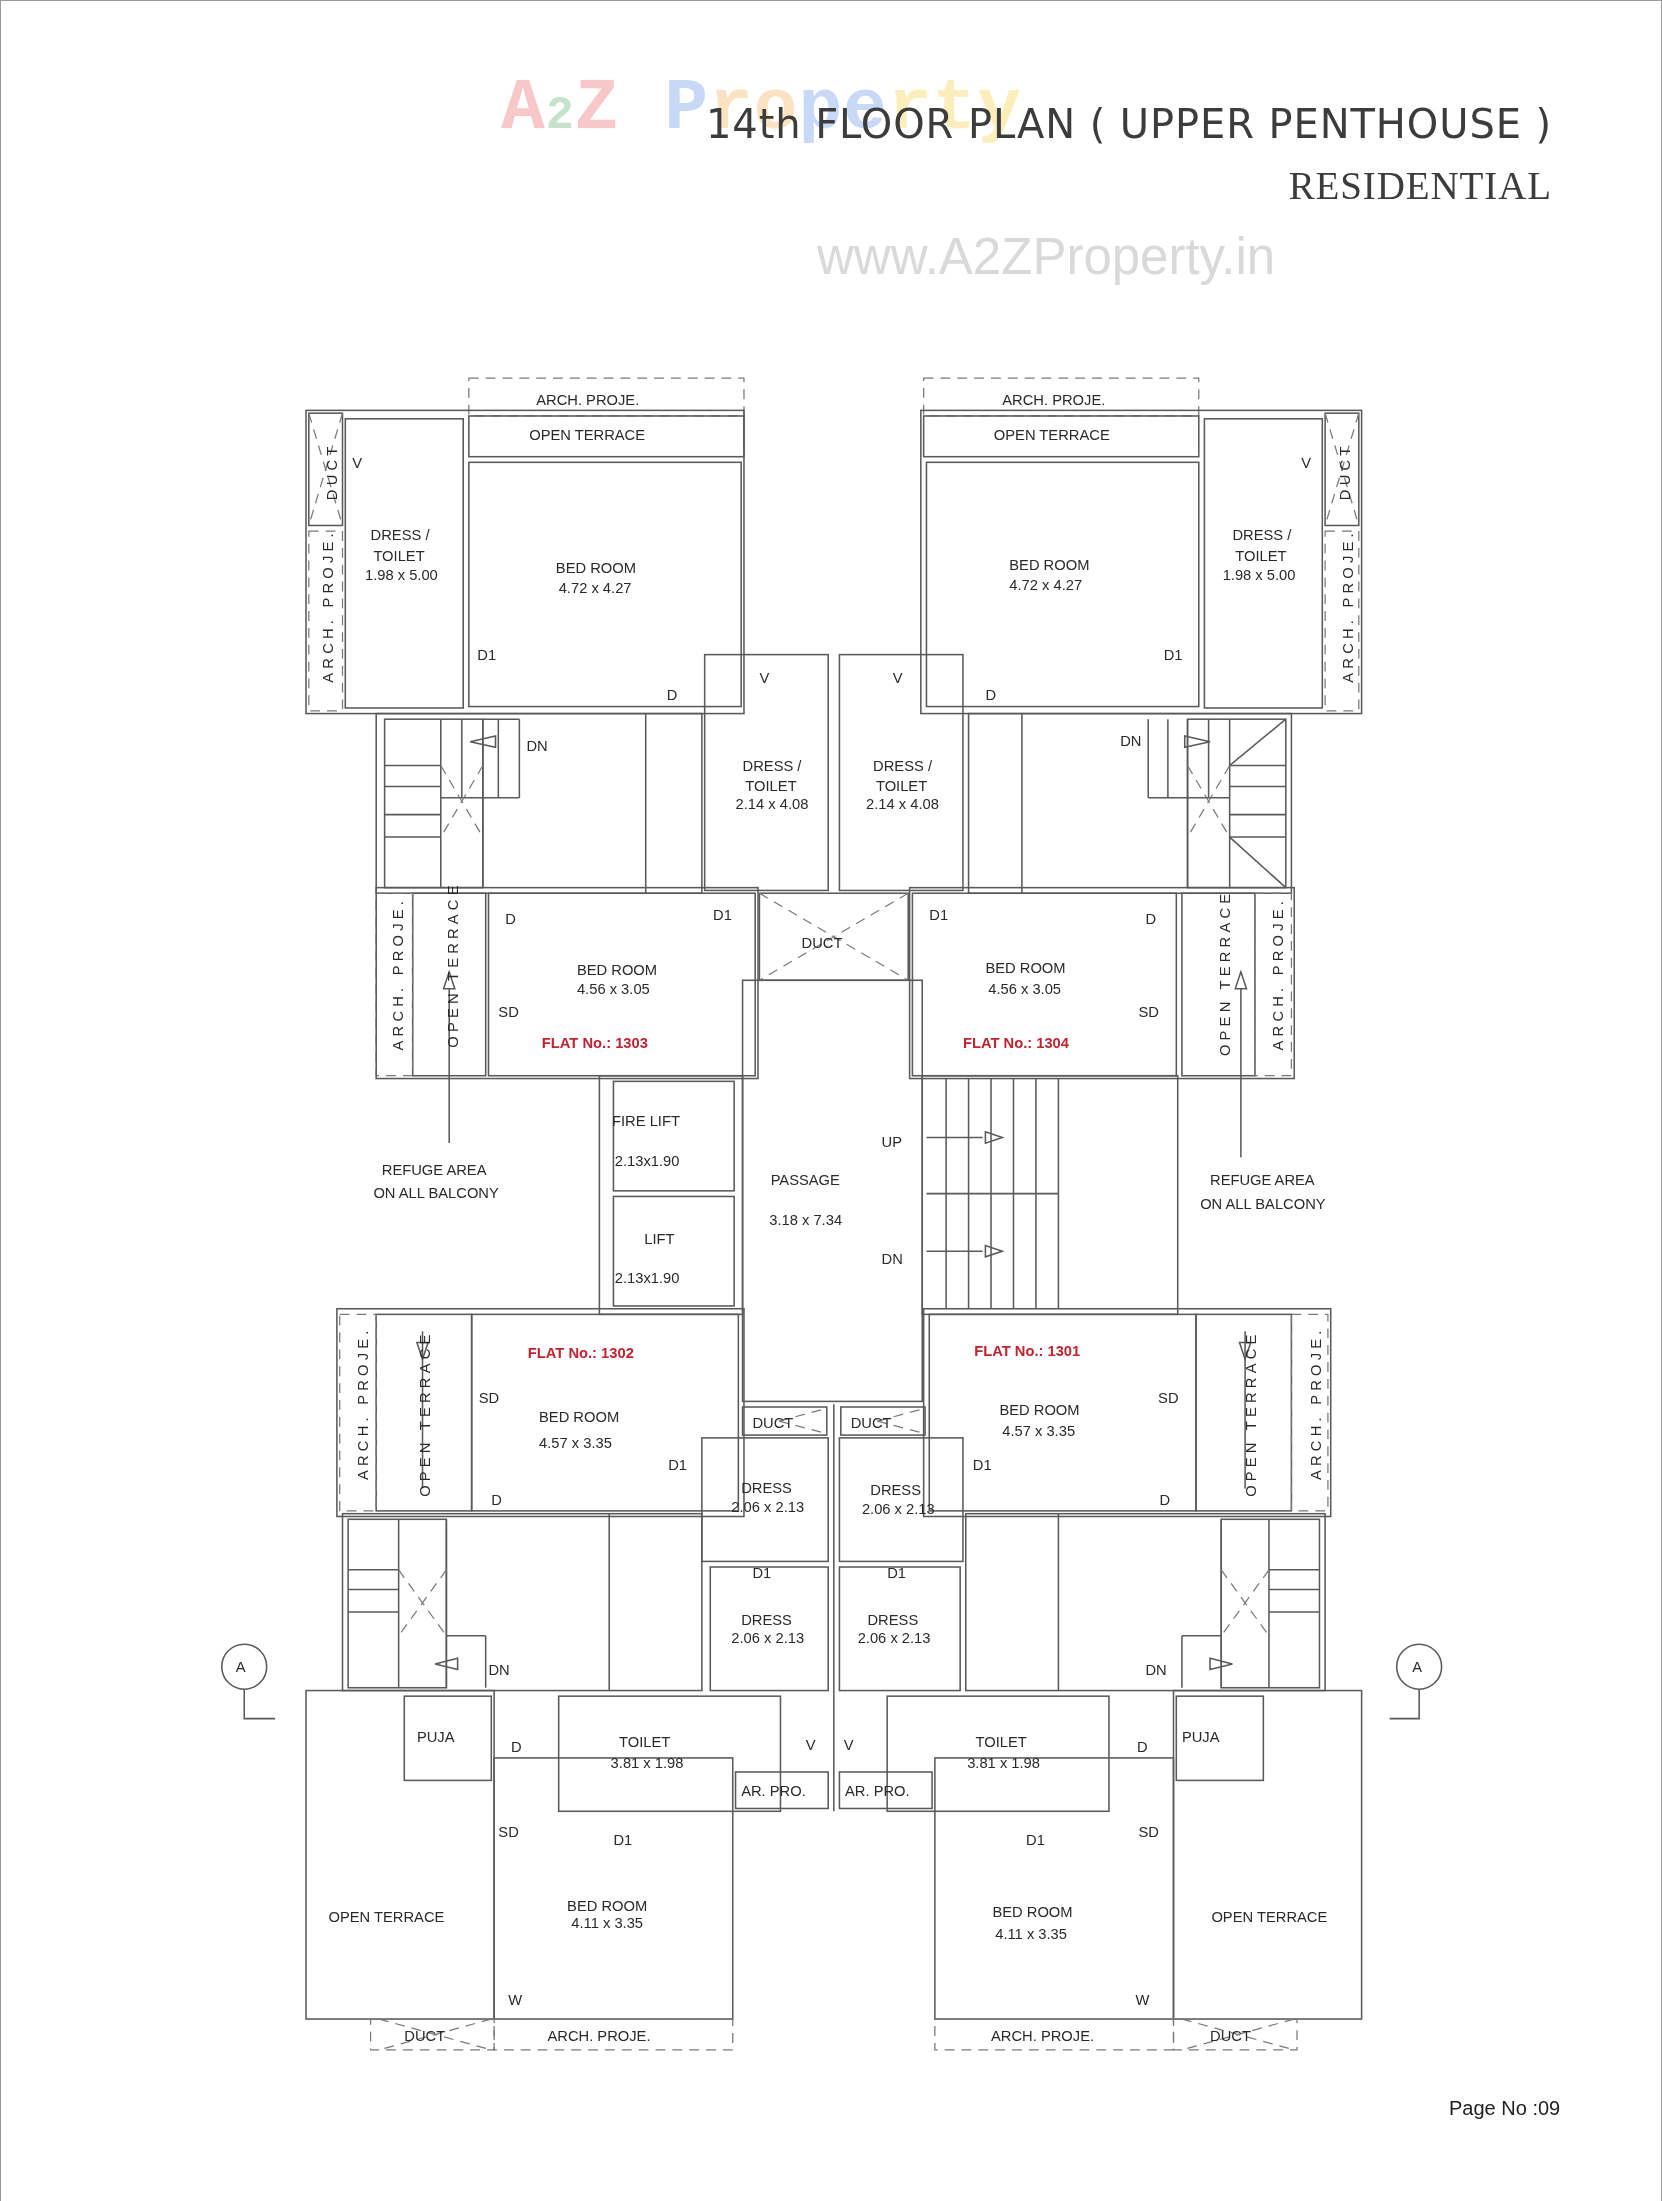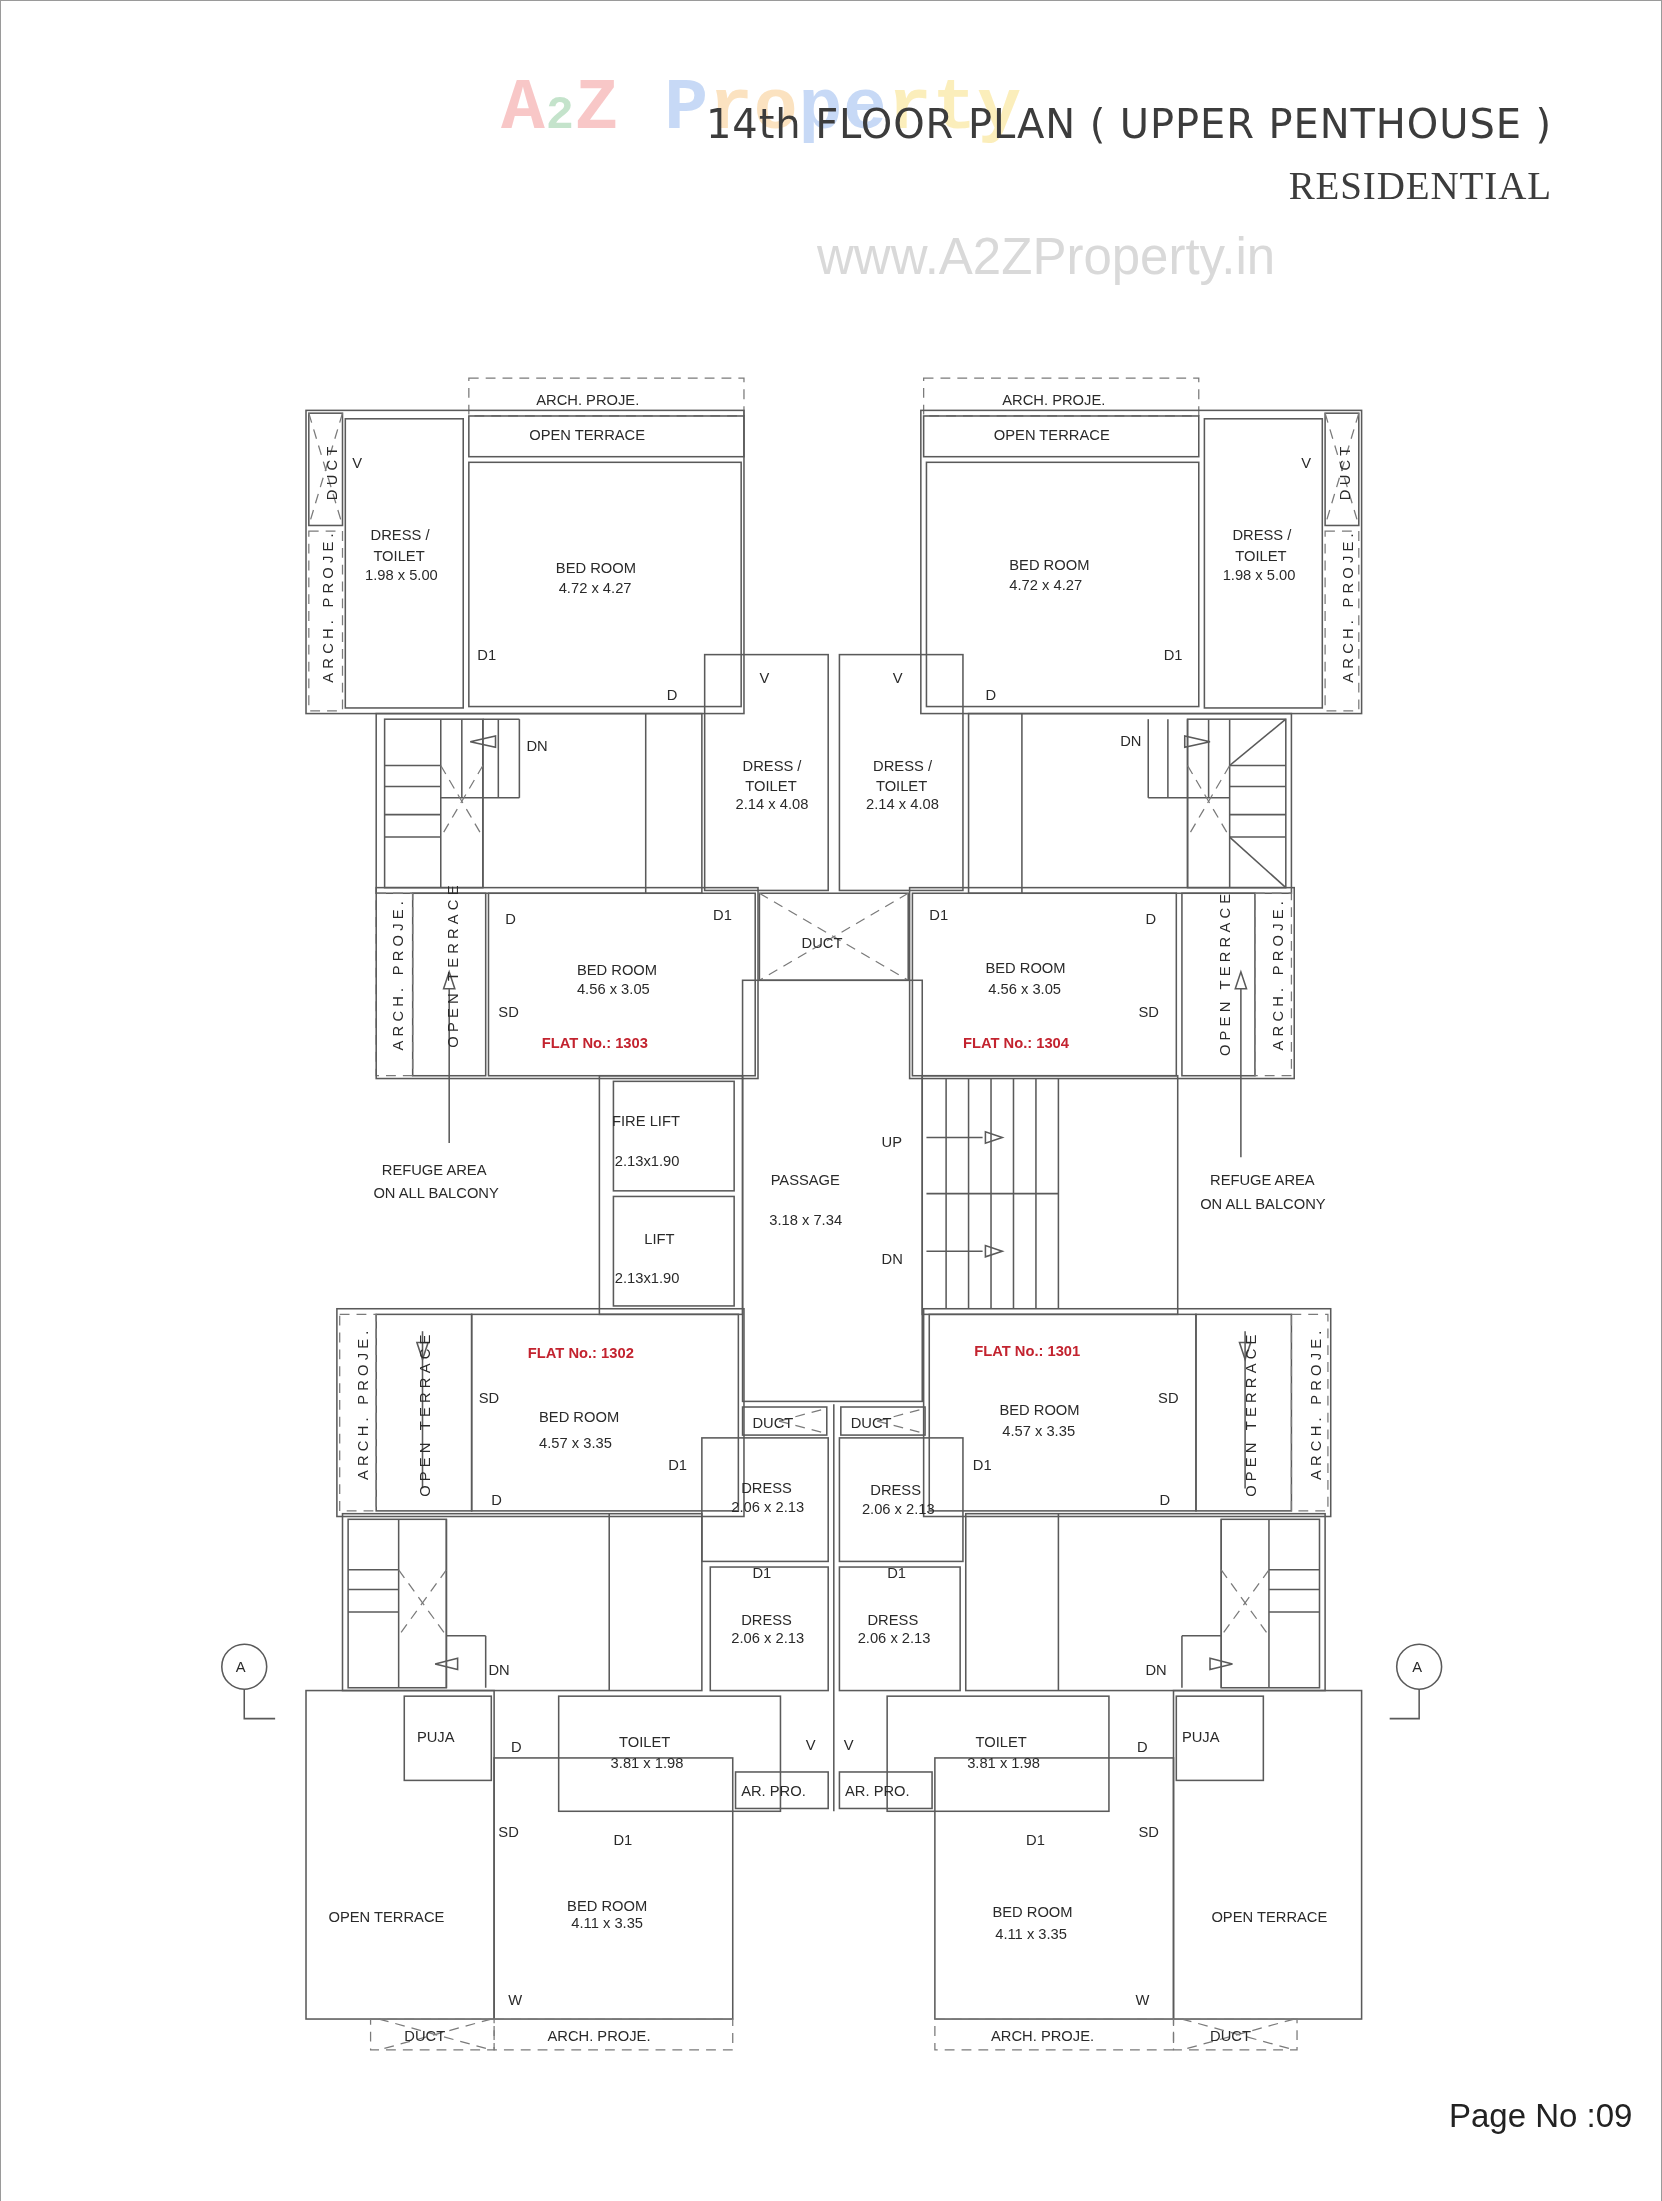--- a/index.html
+++ b/index.html
@@ -4,21 +4,21 @@
 <style>
   html,body{margin:0;padding:0;background:#ffffff;}
   body{width:1662px;height:2202px;position:relative;overflow:hidden;font-family:"Liberation Sans",sans-serif;}
   .page-border{position:absolute;left:0;top:0;width:1660px;height:2200px;border:0.9px solid #9a9a9a;}
   .watermark-logo{position:absolute;left:501px;top:67px;font-family:Liberation Mono, monospace;font-size:73px;font-weight:bold;letter-spacing:0.9px;opacity:0.28;white-space:nowrap;}
   .watermark-logo .c1{color:#e8393a;} .watermark-logo .c2{color:#2e9d48;font-size:47px;} .watermark-logo .c3{color:#e8393a;}
   .watermark-logo .c4{color:#3a7be0;} .watermark-logo .c5{color:#f29a1f;} .watermark-logo .c6{color:#3a7be0;} .watermark-logo .c7{color:#f4c30e;}
   .title{position:absolute;right:110px;top:101px;font-family:"DejaVu Sans",sans-serif;font-size:40px;color:#3c3c3c;letter-spacing:0.9px;white-space:nowrap;font-weight:normal;}
   .subtitle{position:absolute;right:110px;top:163px;font-family:Liberation Serif, serif;font-size:39px;color:#3c3c3c;letter-spacing:0.9px;white-space:nowrap;}
   .watermark-url{position:absolute;left:817px;top:227px;font-family:"Liberation Sans",sans-serif;font-size:51px;color:#d9d9d9;white-space:nowrap;}
-  .page-no{position:absolute;left:1449px;top:2097px;font-size:33px;color:#222;white-space:nowrap;}
+  .page-no{position:absolute;left:1449px;top:2097px;font-size:20px;color:#222;white-space:nowrap;}
   svg.plan{position:absolute;left:0;top:0;width:1662px;height:2202px;}
   .w{fill:none;stroke:#5a5a5a;stroke-width:1.1;}
   .d{fill:none;stroke:#7a7a7a;stroke-width:0.9;stroke-dasharray:7 5;}
   .t{font-family:"Liberation Sans",sans-serif;font-size:10.5px;fill:#2a2a2a;}
   .tv{font-family:"Liberation Sans",sans-serif;font-size:10.5px;fill:#2a2a2a;letter-spacing:3px;}
   .red{font-family:"Liberation Sans",sans-serif;font-size:10.5px;fill:#c3232f;font-weight:bold;}
 </style>
 </head>
 <body>
 

